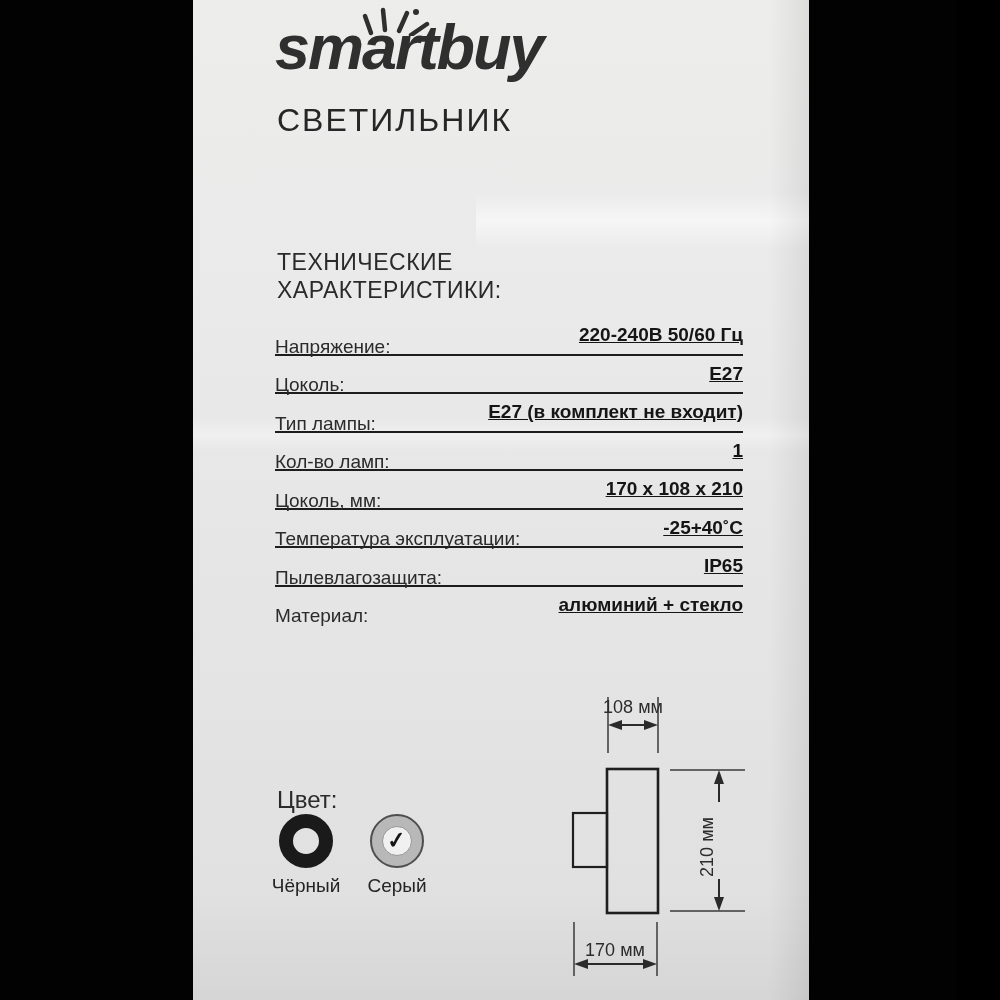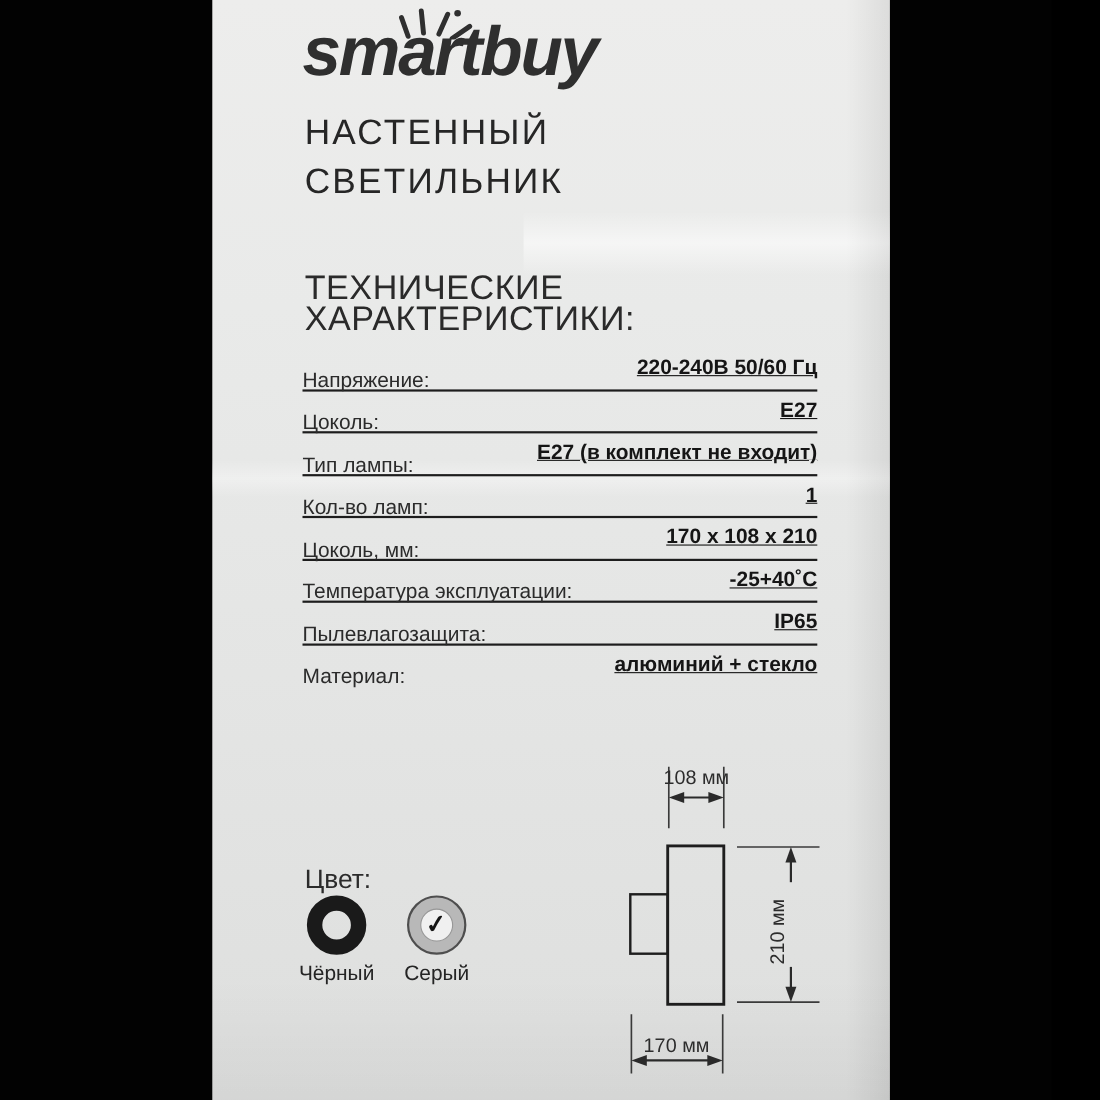--- a/index.html
+++ b/index.html
@@ -21,21 +21,21 @@
   .logo{position:absolute;left:82px;top:4px;height:86px;color:#2f2f2f;
         font-style:italic;font-weight:700;font-size:63px;letter-spacing:-2px;line-height:86px;white-space:nowrap;}
   .logo .rays{position:absolute;left:86px;top:2px;}
 
   
   .product-title{position:absolute;left:84px;top:98px;font-size:32px;line-height:44px;
         letter-spacing:2px;color:#262626;font-weight:400;}
   .product-title span{display:block;}
 
   
-  .spec-heading{position:absolute;left:84px;top:248px;font-size:31px;line-height:28px;
+  .spec-heading{position:absolute;left:84px;top:248px;font-size:23px;line-height:28px;
         letter-spacing:0.5px;color:#2a2a2a;font-weight:400;}
   .spec-heading span{display:block;}
 
   
   .spec-table{position:absolute;left:82px;top:317px;width:468px;}
   .spec-row{height:36.5px;display:flex;justify-content:space-between;align-items:center;
         border-bottom:2px solid #1d1d1d;}
   .spec-row:last-child{border-bottom:none;}
   .spec-label{font-size:19px;color:#2b2b2b;white-space:nowrap;margin-top:23px;}
   .spec-value{font-size:19px;font-weight:700;color:#151515;white-space:nowrap;text-decoration:underline;}
@@ -74,21 +74,20 @@
           <path d="M10,27 L4,10"></path>
           <path d="M24,24 L22,4"></path>
           <path d="M38,25 L46,7"></path>
           <path d="M50,29 L66,18"></path>
         </g>
         <circle cx="55" cy="6" r="3" fill="#2f2f2f"></circle>
       </svg>
     </div>
 
     <div class="product-title">
-      <span>НАСТЕННЫЙ</span>
       <span>СВЕТИЛЬНИК</span>
     </div>
 
     <div class="spec-heading">
       <span>ТЕХНИЧЕСКИЕ</span>
       <span>ХАРАКТЕРИСТИКИ:</span>
     </div>
 
     <div class="spec-table">
         <div class="spec-row">

